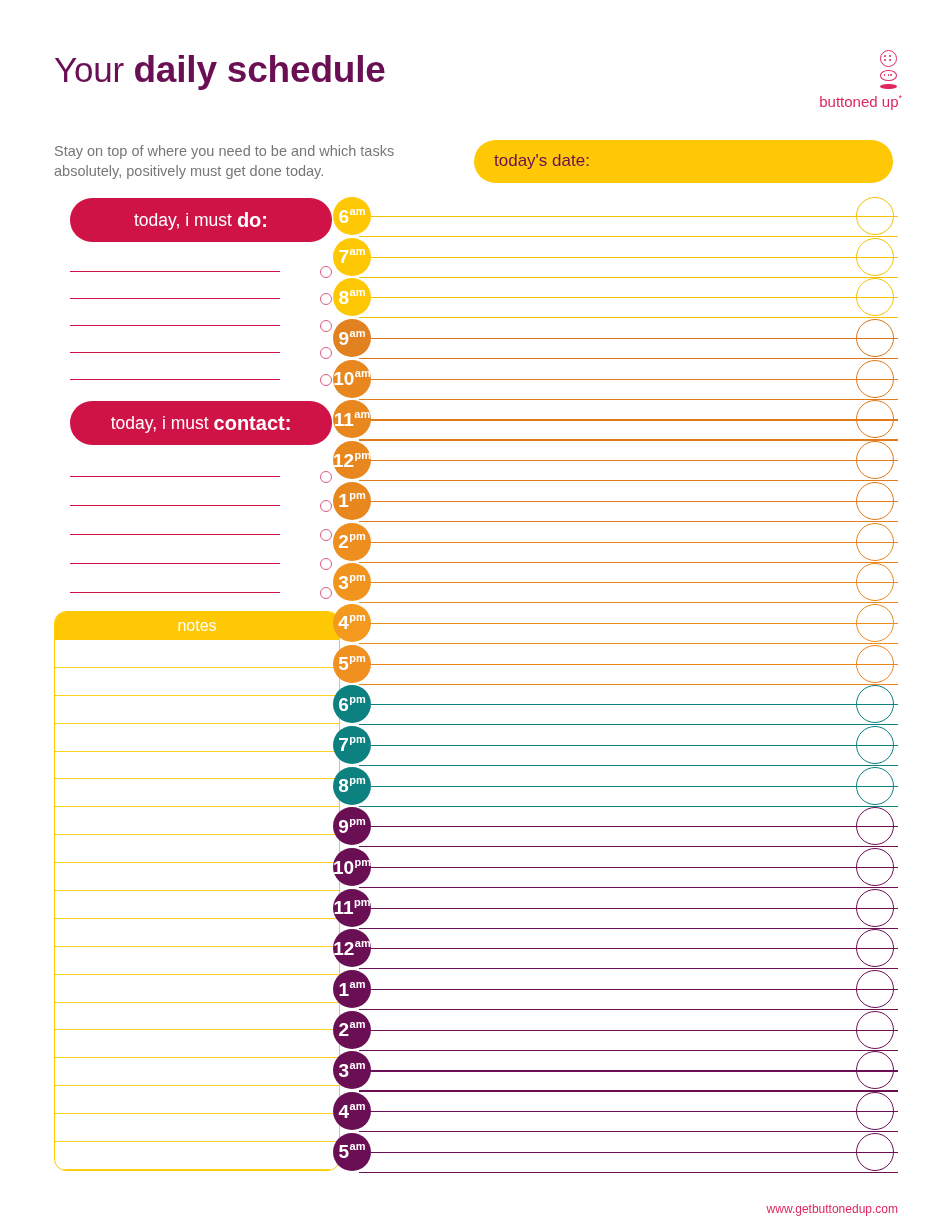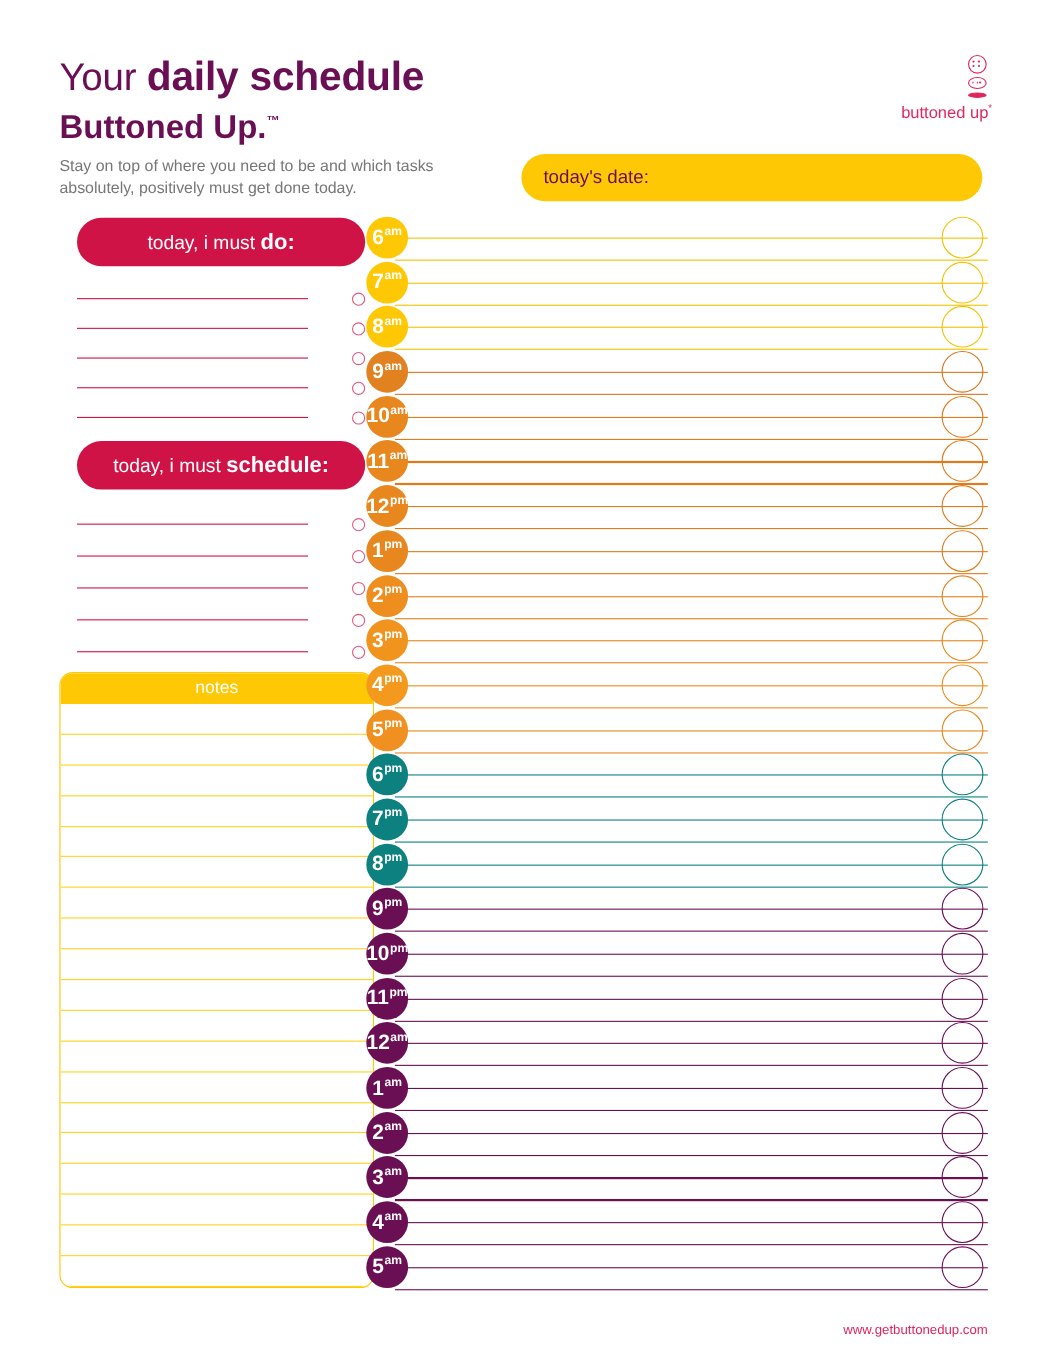--- a/index.html
+++ b/index.html
@@ -131,23 +131,20 @@
 </head>
 <body>
 
 <div id="header">
 
   <div id="title-block">
     <div class="title-line1">
       <span class="light">Your</span>
       <span class="bold">daily schedule</span>
     </div>
-    <div class="title-line2">
-      <span>Buttoned Up</span><span>.</span><span class="tm">™</span>
-    </div>
   </div>
 
   <div id="logo">
     <div id="logo-buttons">
       <div class="btn-round"></div>
       <div class="btn-oval"></div>
       <div class="btn-flat"></div>
     </div>
     <div id="logo-text"><span>buttoned up</span><span class="star">*</span></div>
   </div>
@@ -185,21 +182,21 @@
       </div>
       <div class="task-row">
         <div class="task-line"></div>
         <div class="task-circle"></div>
       </div>
     </div>
 
   <div id="contact-block">
     <div class="pill-header">
       <span>today, i must</span>
-        <span class="bold">schedule:</span>
+        <span class="bold">contact:</span>
     </div>
     <div class="task-list" id="contact-list">
         <div class="task-row">
           <div class="task-line"></div>
           <div class="task-circle"></div>
         </div>
         <div class="task-row">
           <div class="task-line"></div>
           <div class="task-circle"></div>
         </div>

